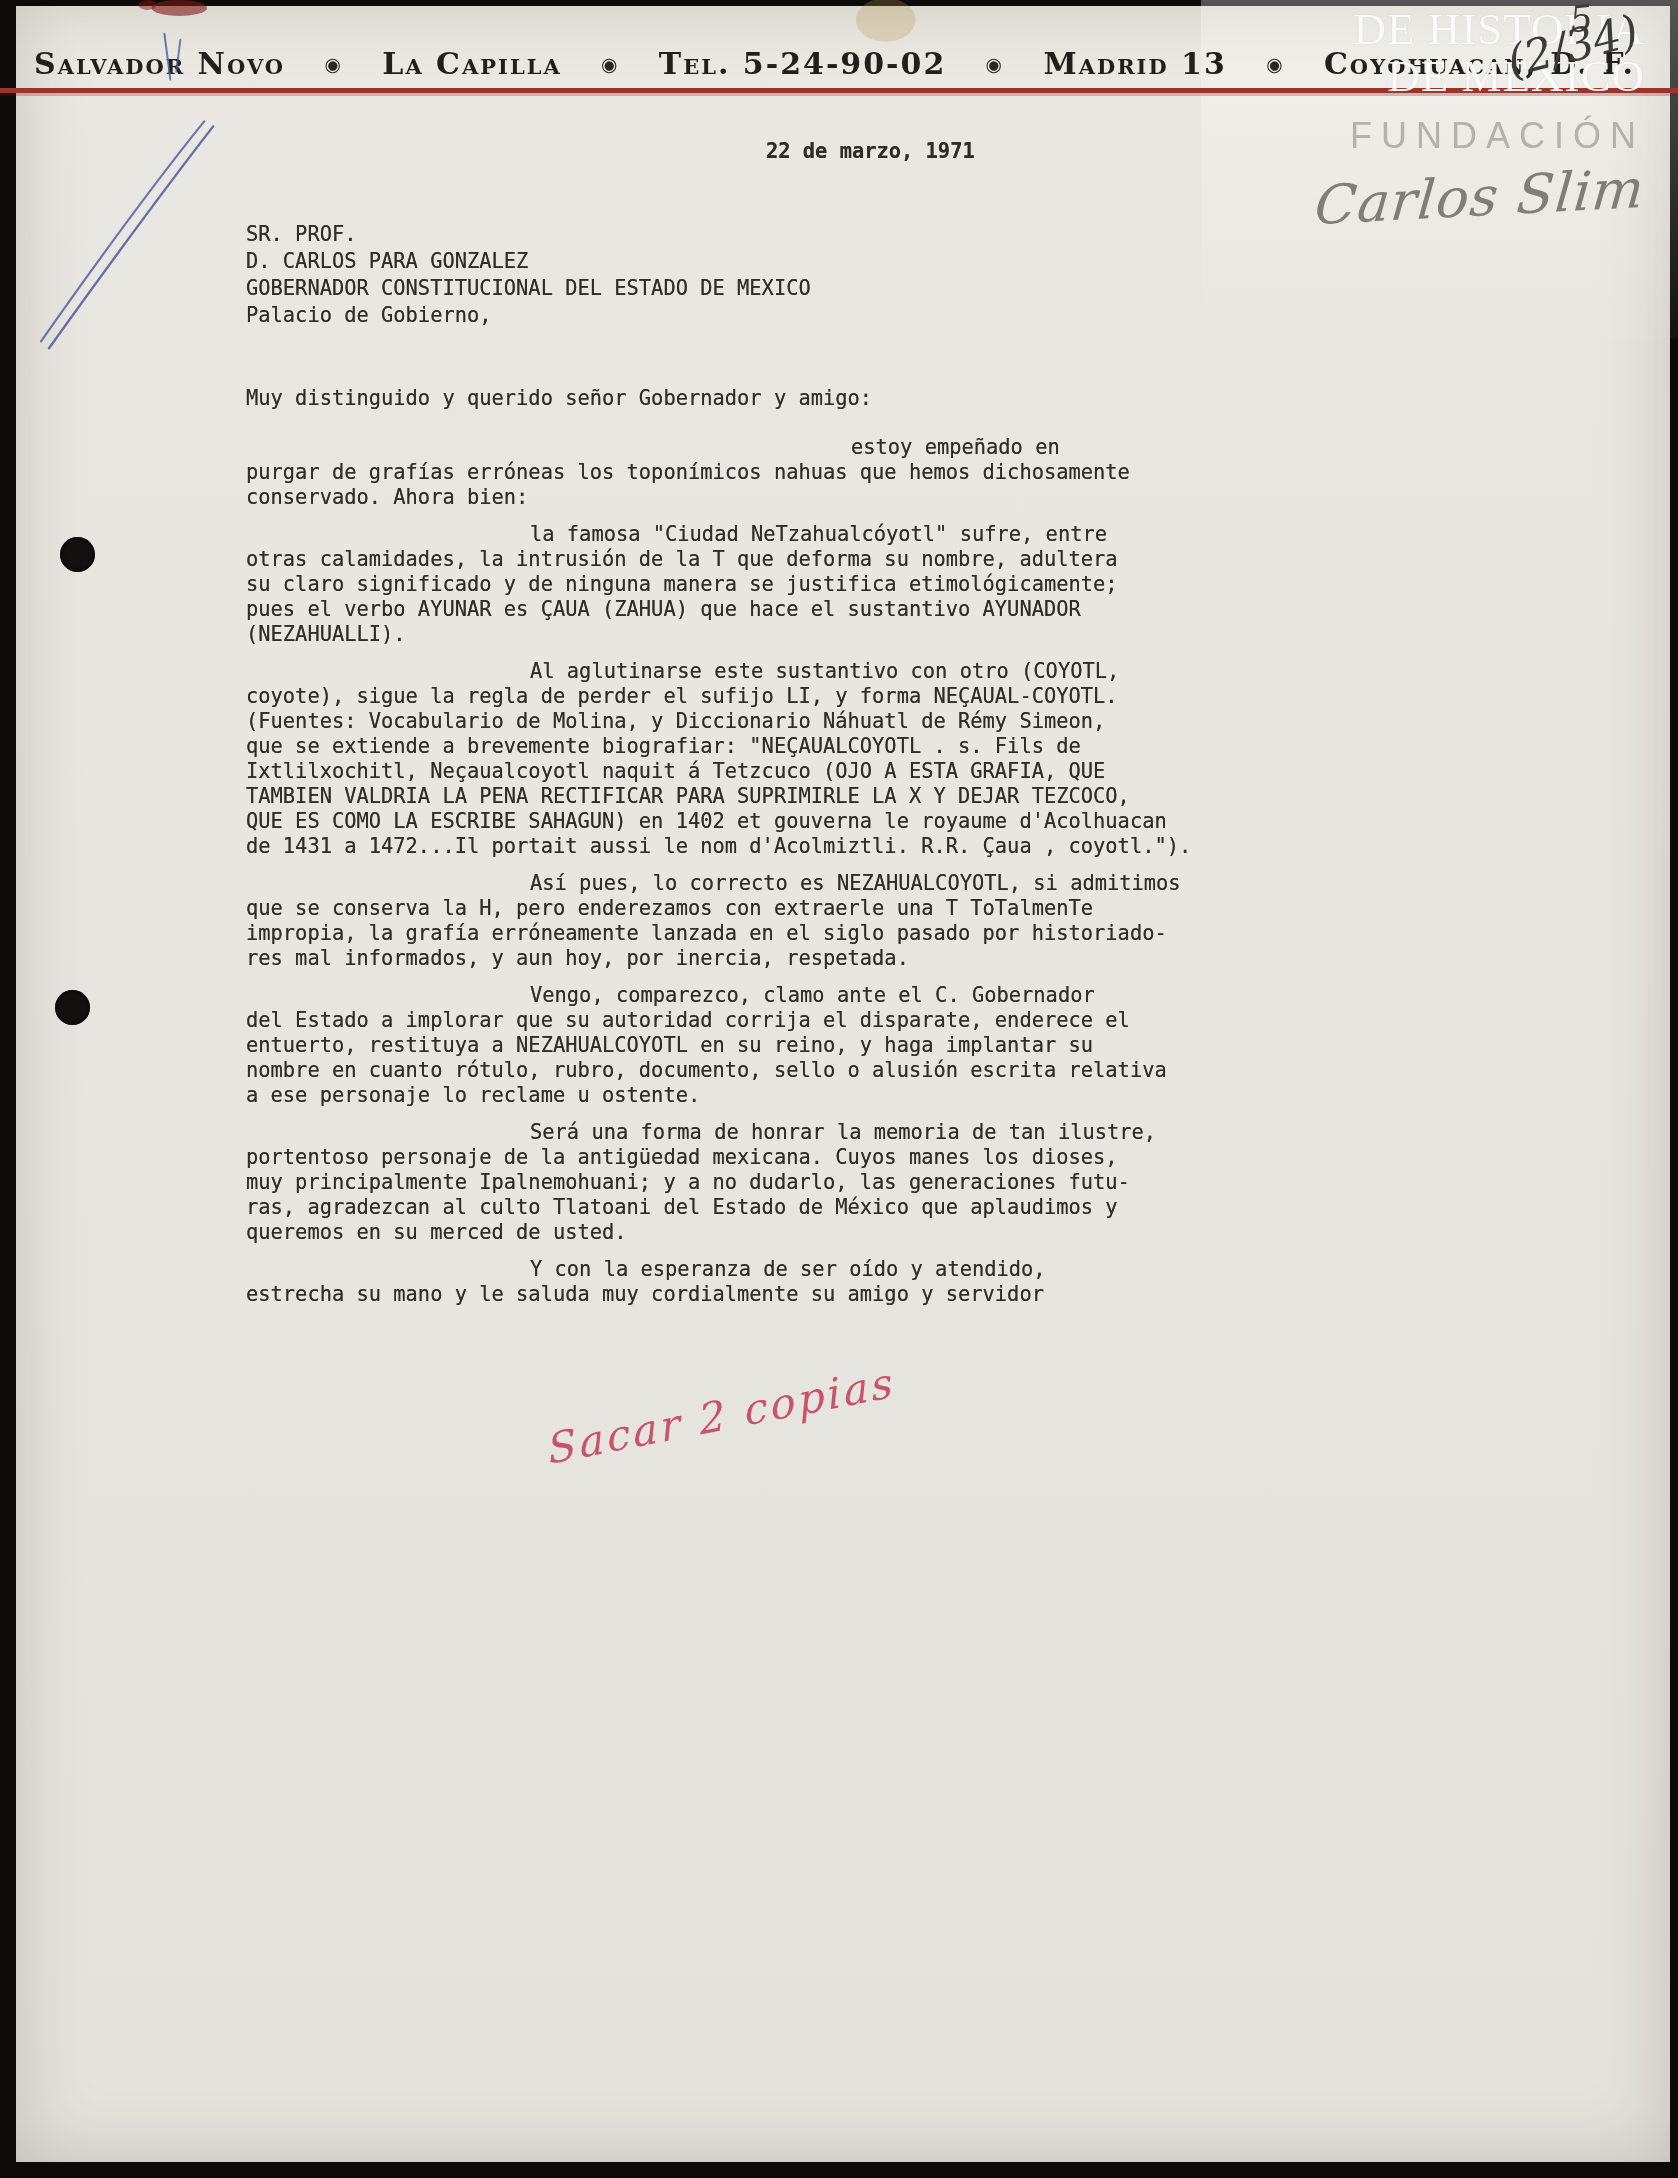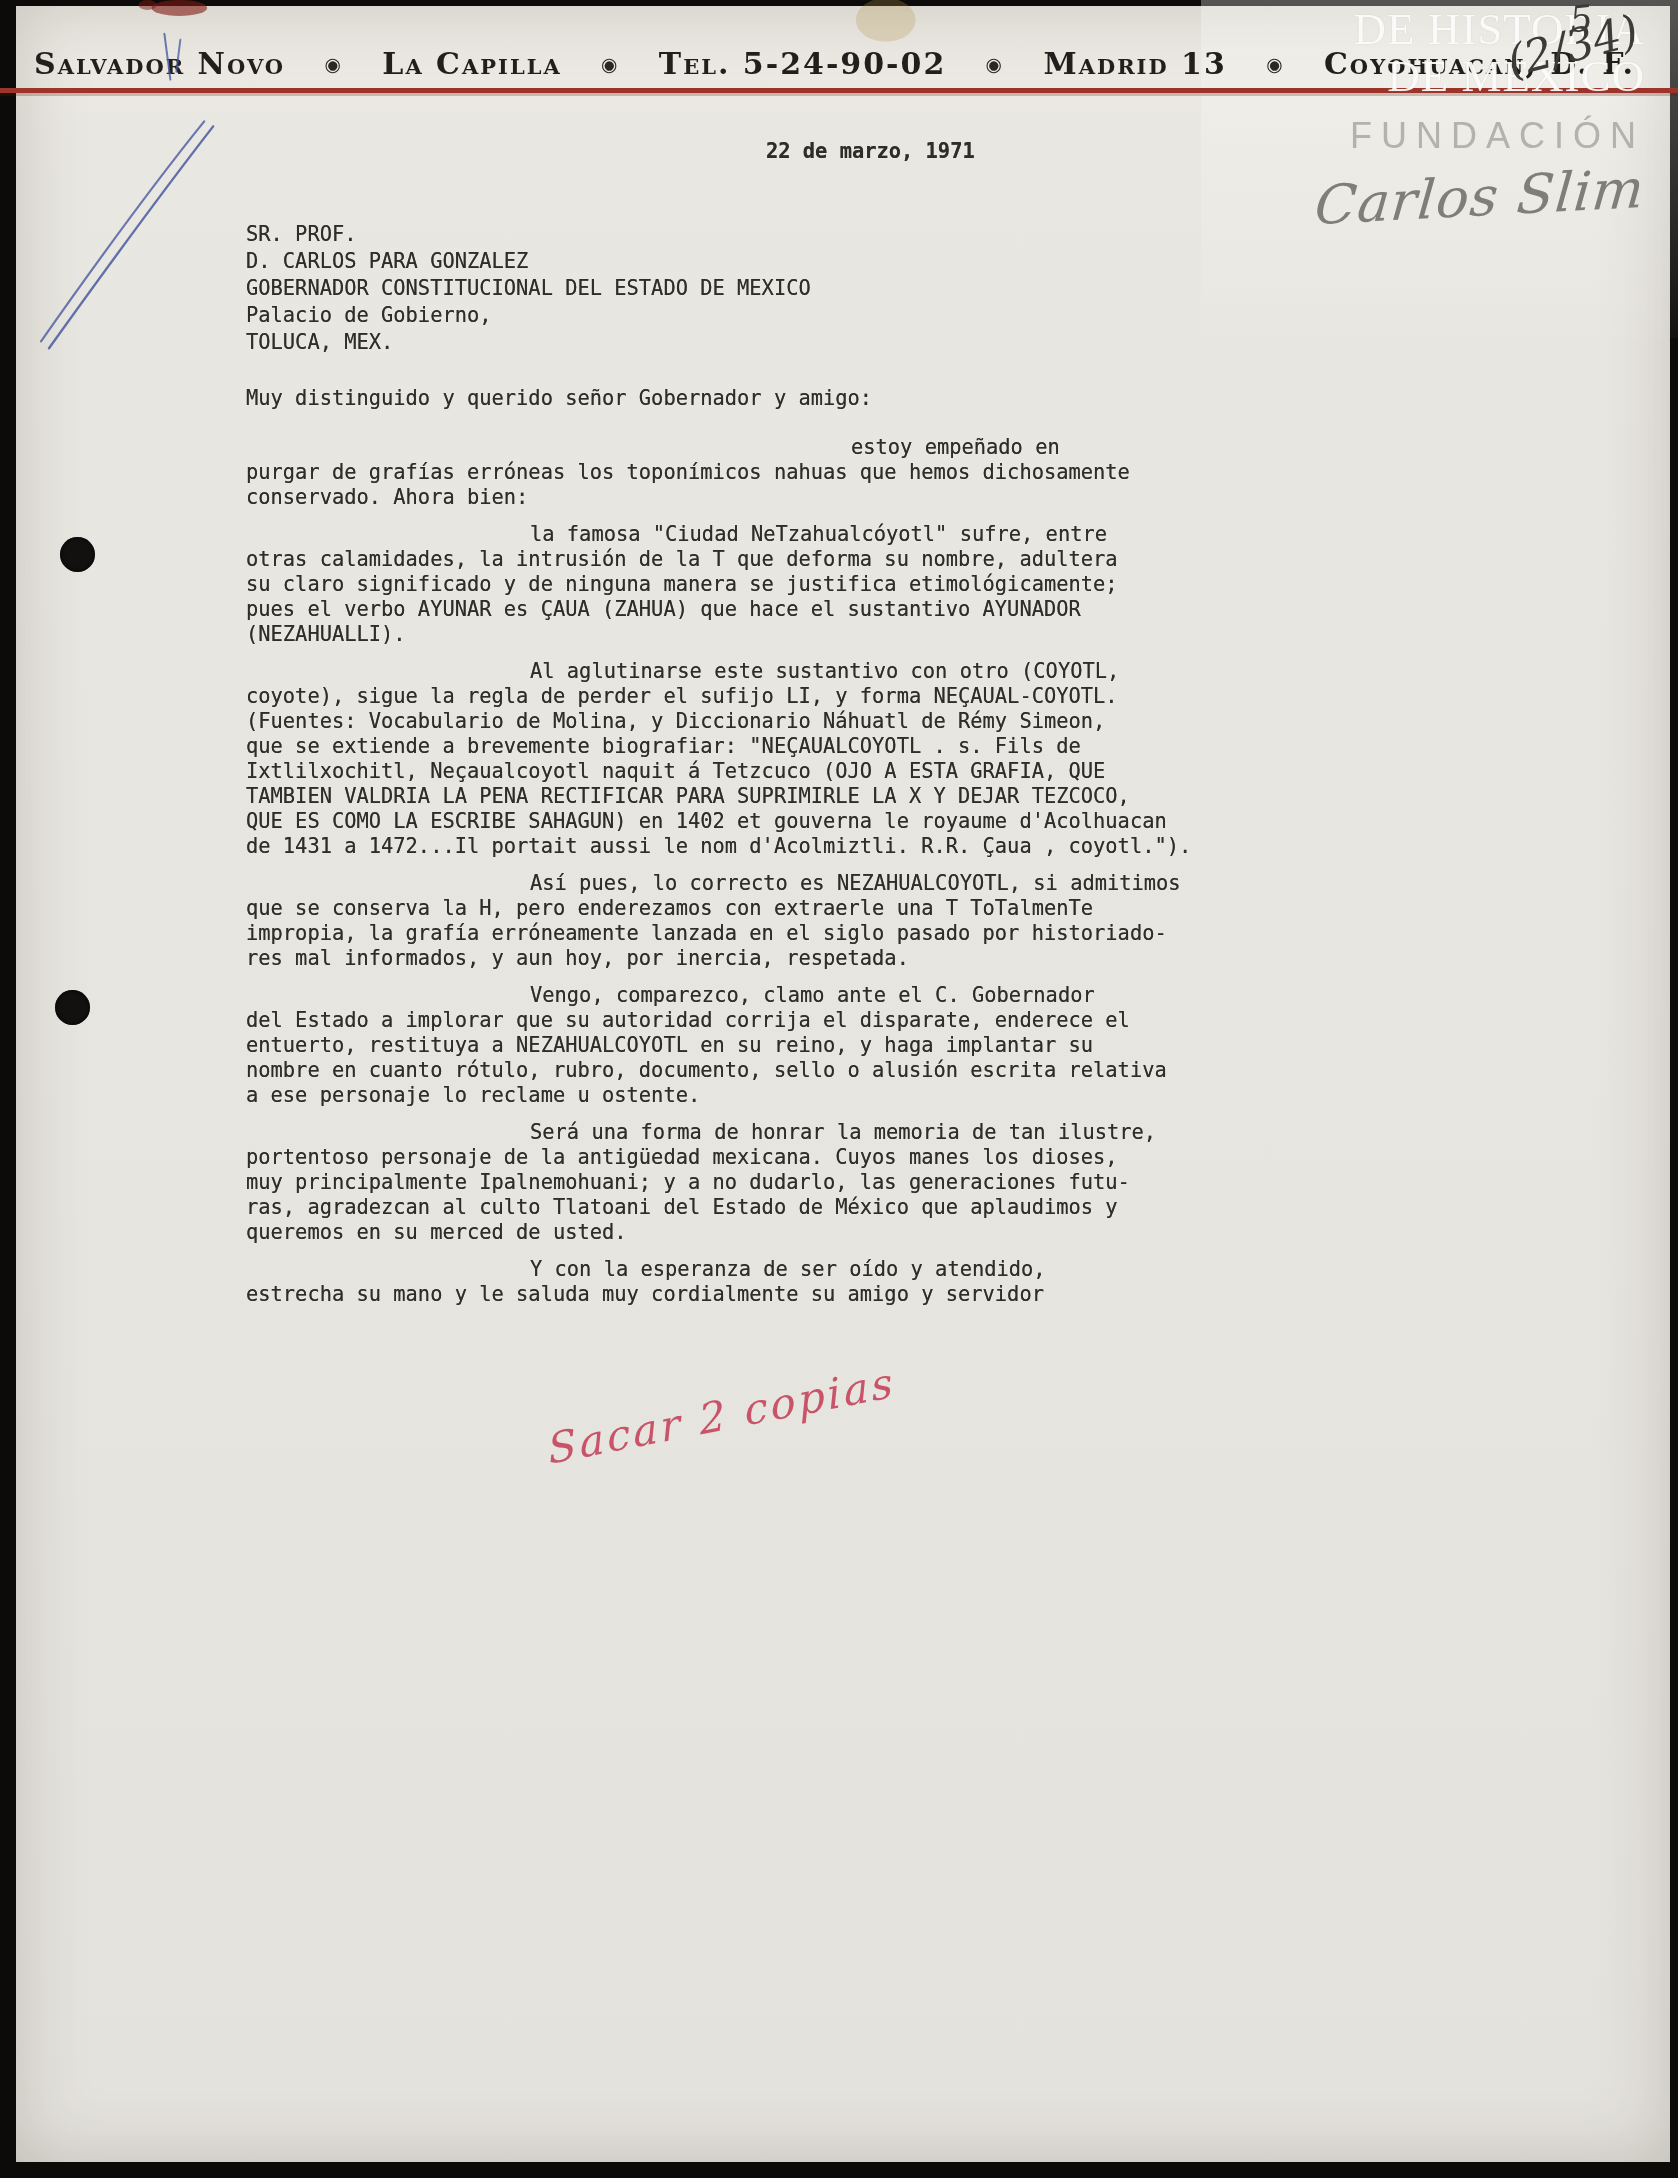--- a/index.html
+++ b/index.html
@@ -109,21 +109,20 @@
   <div class="pencil pencil-page">5</div>
   <div class="pencil pencil-folio">(2/34)</div>
 
   <div class="type date-line">22 de marzo, 1971</div>
 
   <div class="type recipient">
     <div>SR. PROF.</div>
     <div>D. CARLOS PARA GONZALEZ</div>
     <div>GOBERNADOR CONSTITUCIONAL DEL ESTADO DE MEXICO</div>
     <div>Palacio de Gobierno,</div>
-    <div>TOLUCA, MEX.</div>
   </div>
 
   <div class="type salutation">Muy distinguido y querido señor Gobernador y amigo:</div>
 
   <div class="type letter-body">
     <p class="para para-open">estoy empeñado en
 purgar de grafías erróneas los toponímicos nahuas que hemos dichosamente
 conservado. Ahora bien:</p>
     <p class="para para-std">la famosa "Ciudad NeTzahualcóyotl" sufre, entre
 otras calamidades, la intrusión de la T que deforma su nombre, adultera

